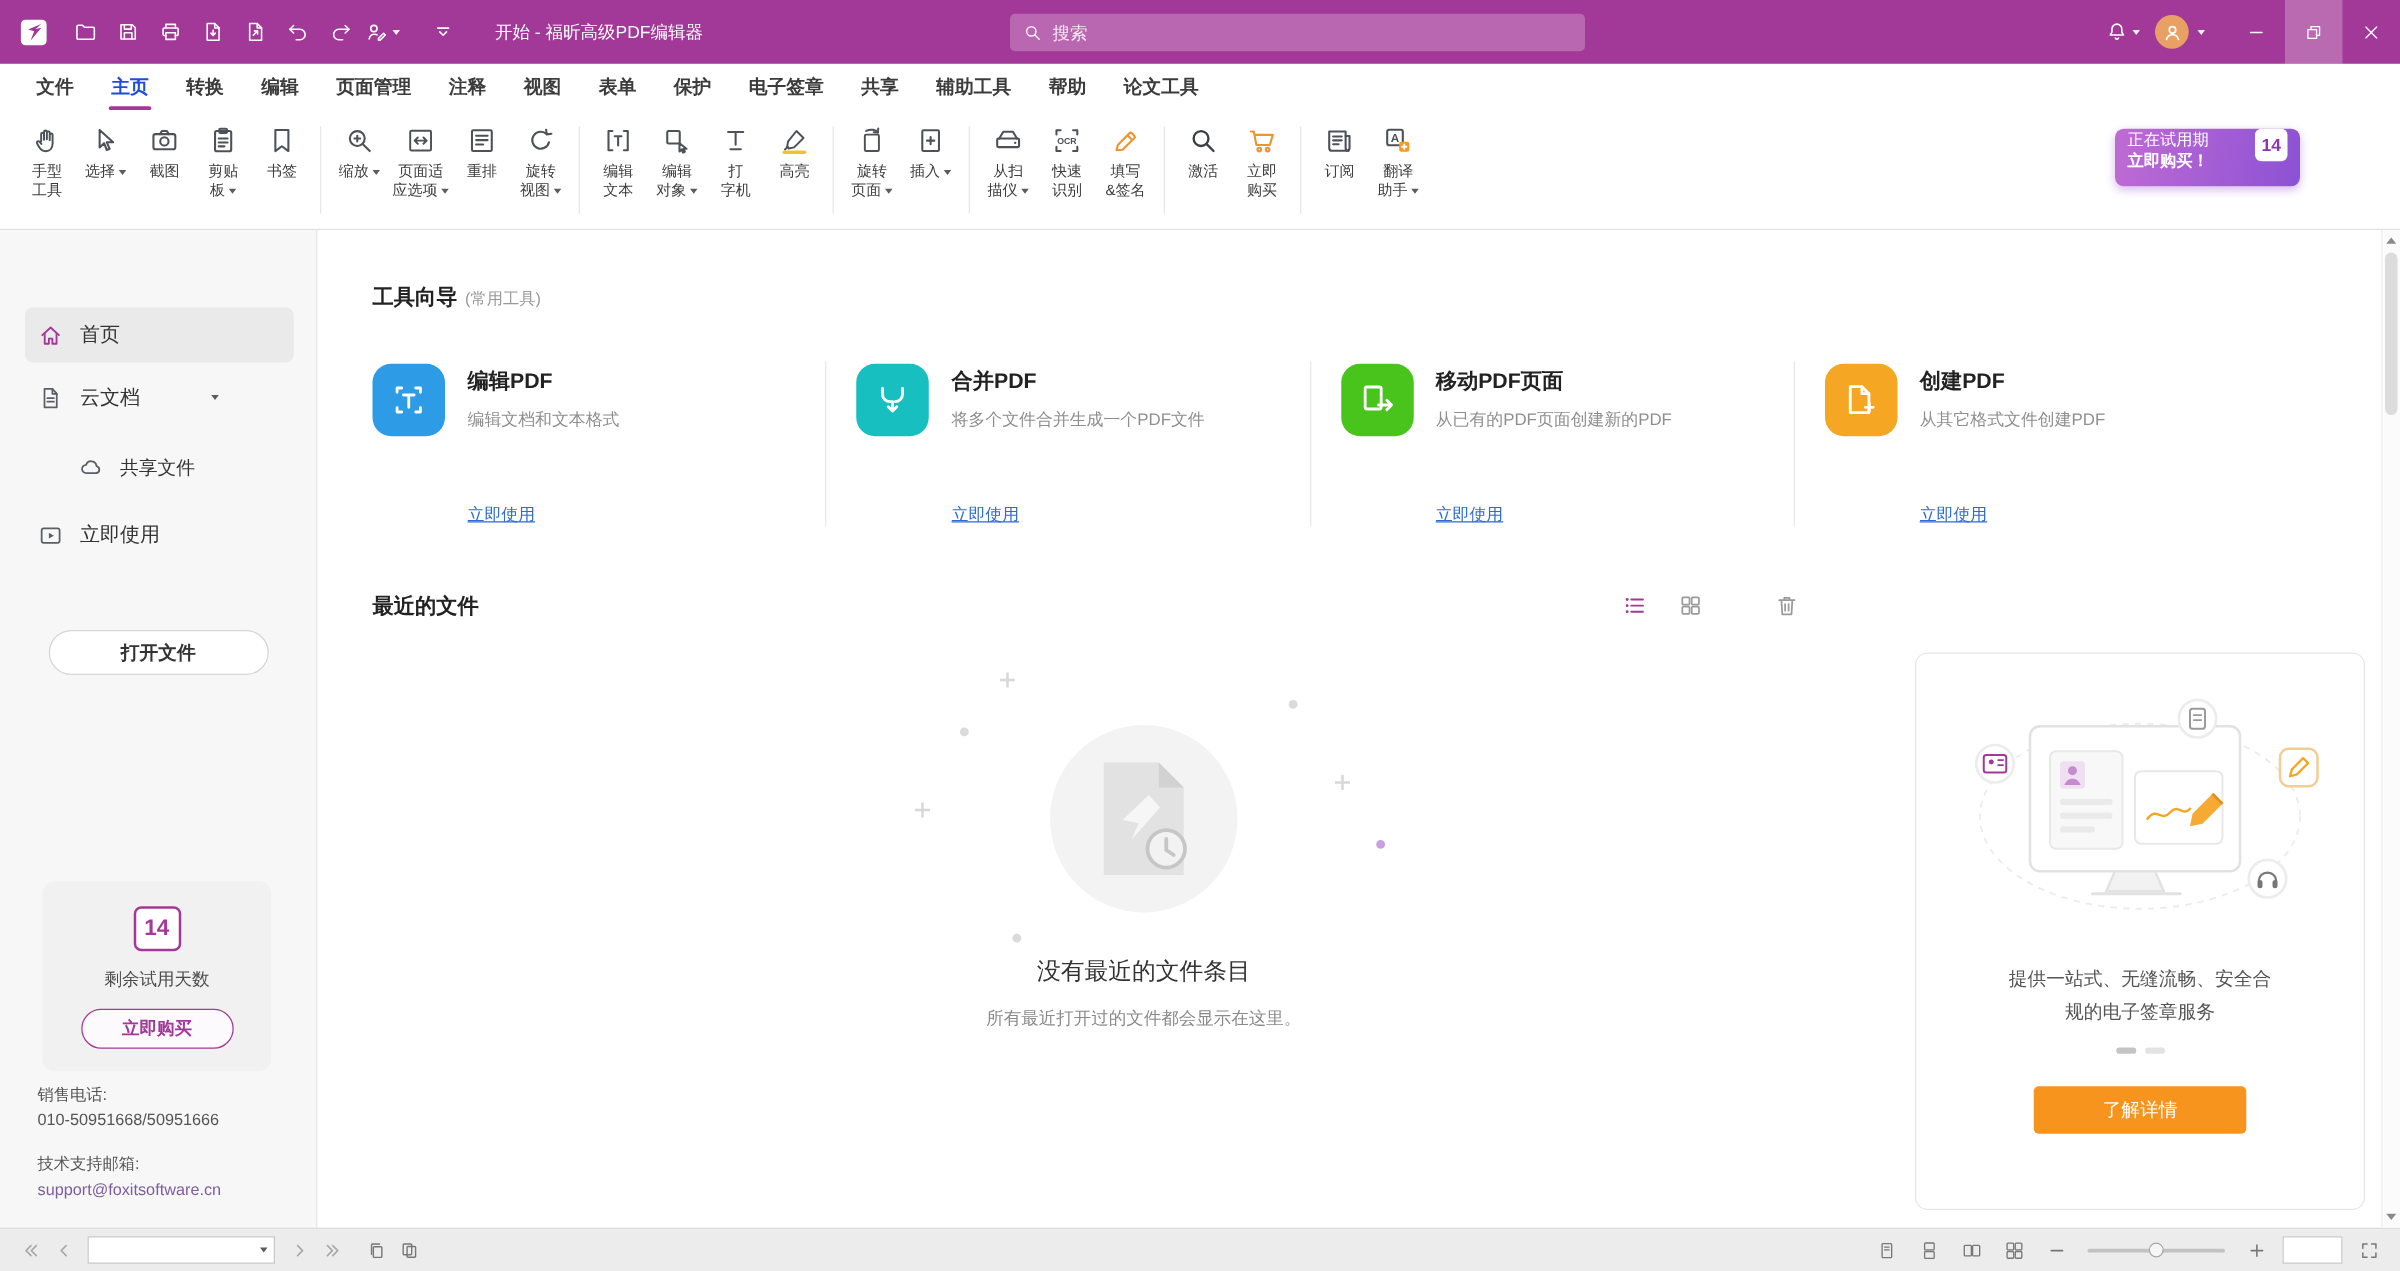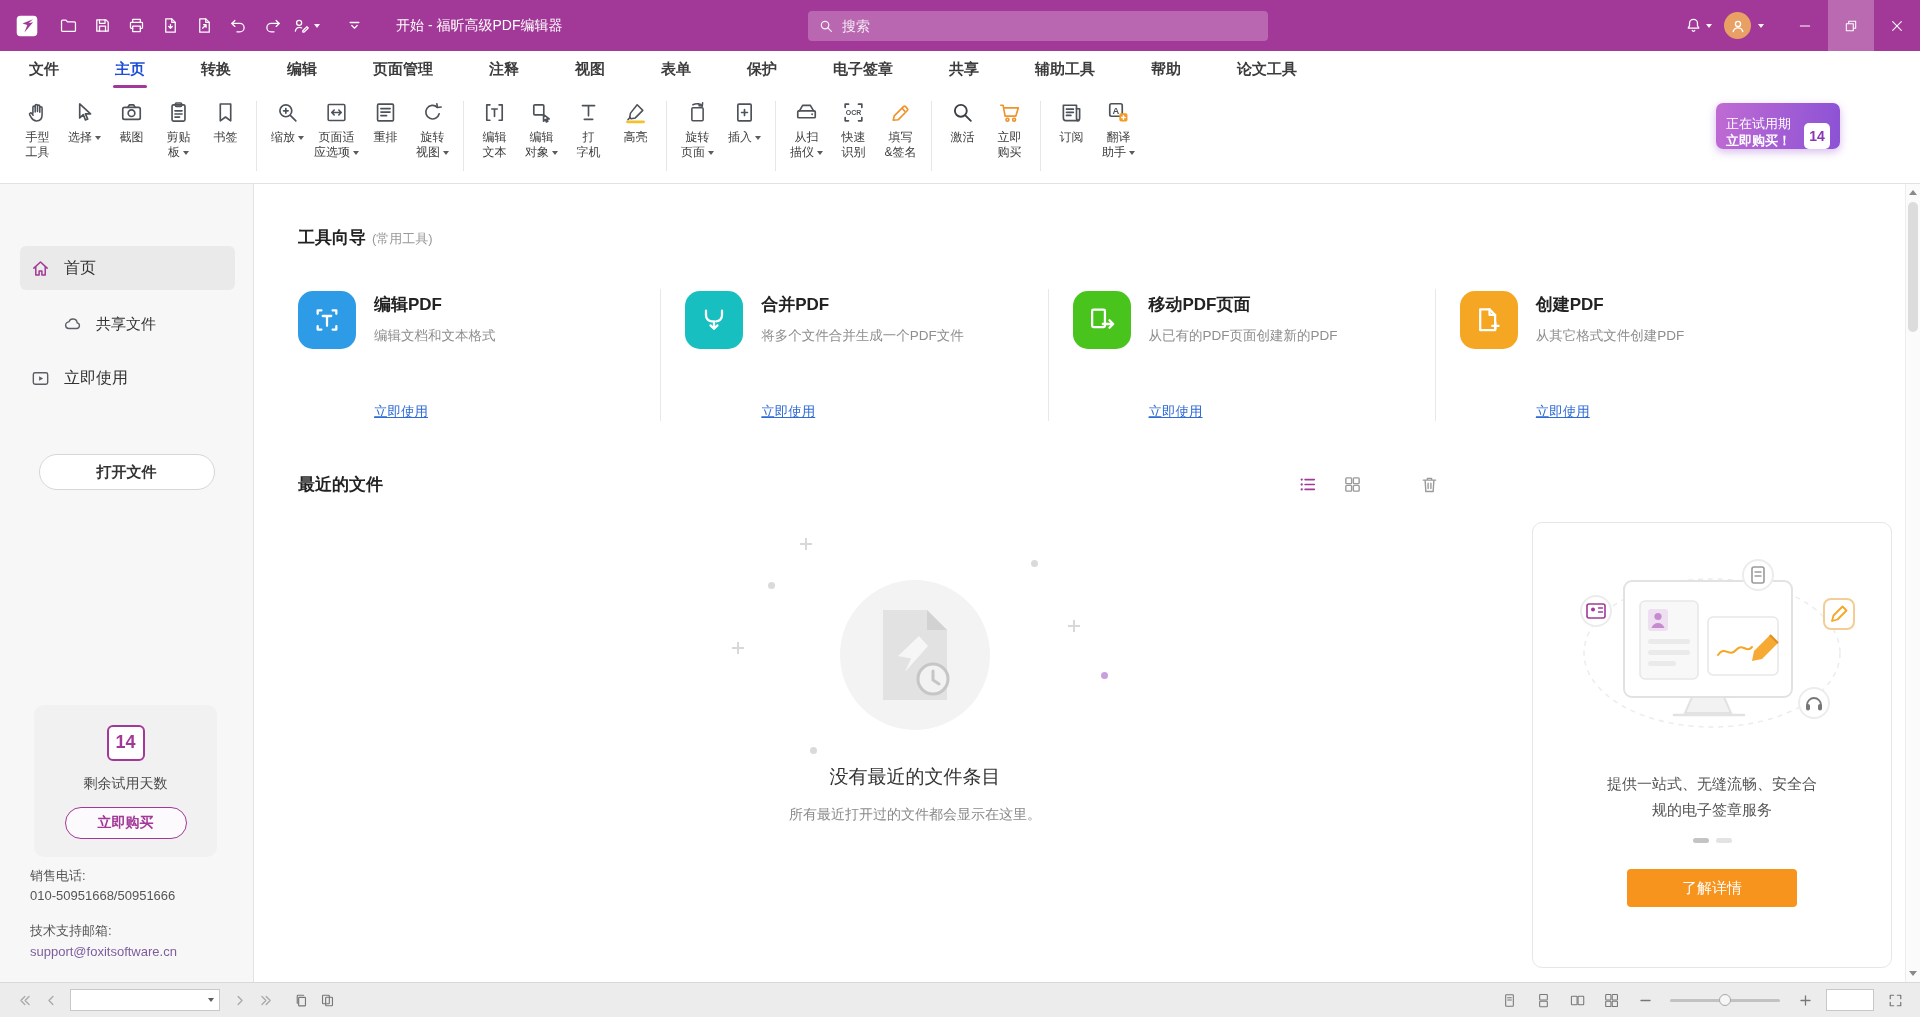--- a/index.html
+++ b/index.html
@@ -21,35 +21,35 @@
   .avatar { width:27px; height:27px; border-radius:50%; background:#E8A064; display:flex; align-items:center; justify-content:center; overflow:hidden; margin:0 4px 0 10px; }
   .avatar svg { width:18px; height:18px; color:#fff; }
   .winbtn { width:46px; height:100%; display:flex; align-items:center; justify-content:center; color:#fff; }
   .winbtn svg { width:16px; height:16px; }
   .winbtn.restore-active { background:rgba(255,255,255,.25); }
   .caret { display:inline-block; width:0; height:0; border-left:4px solid transparent; border-right:4px solid transparent; border-top:4.5px solid #5c5c5c; vertical-align:middle; margin-left:3px; }
   .caret.light { border-top-color:rgba(255,255,255,.95); }
   .caret.small { border-left-width:3.5px; border-right-width:3.5px; border-top-width:4px; }
 
   
-  .menubar { height:37px; background:#fff; display:flex; align-items:stretch; padding-left:14px;gap:26px; }
+  .menubar { height:37px; background:#fff; display:flex; align-items:stretch; padding-left:14px; }
   .mitem { position:relative; display:flex; align-items:center; padding:0 15px; font-size:15px; font-weight:bold; color:#3c3c3c; }
   .mitem.active { color:#1d4ed8; }
   .mitem.active::after { content:""; position:absolute; left:13px; right:13px; bottom:0; height:3px; background:#A23897; border-radius:2px; }
 
   
   .ribbon { height:96px; background:#fff; border-bottom:1px solid #E2E2E2; display:flex; align-items:stretch; padding:7px 12px 0 14px; position:relative; }
   .rbtn { min-width:47px; padding:3px 3px 0; display:flex; flex-direction:column; align-items:center; border-radius:4px; }
   .rbtn svg.ri { width:25px; height:25px; color:#4d5258; margin:2px 0 5px; flex:none; }
   .rbtn svg.ri.orange { color:#F0932B; }
   .rbtn svg.ri.dark { color:#3a3f45; }
   .rlabel { font-size:12px; line-height:15px; color:#3d3d3d; text-align:center; }
   .rlabel .txt { white-space:pre-line; }
   .rdiv { width:1px; background:#E6E6E6; margin:6px 7px 12px; }
-  .trial-badge { position:absolute; right:80px; top:15px; width:124px; height:46px; border-radius:7px; background:linear-gradient(100deg,#C06BD3 0%,#8B52D5 100%); box-shadow:0 3px 8px rgba(140,60,200,.35); display:flex; align-items:flex-end; padding:0 10px; color:#fff; }
+  .trial-badge { position:absolute; right:80px; top:15px; width:148px; height:46px; border-radius:7px; background:linear-gradient(100deg,#C06BD3 0%,#8B52D5 100%); box-shadow:0 3px 8px rgba(140,60,200,.35); display:flex; align-items:flex-start; padding:0 10px; color:#fff; }
   .tb-text { font-size:13px; line-height:17px; }
   .tb-strong { font-weight:bold; }
   .tb-days { margin-left:auto; width:26px; height:26px; background:#fff; border-radius:5px; color:#8B35B5; font-weight:bold; font-size:14px; display:flex; align-items:center; justify-content:center; }
 
   
   .main { display:flex; height:798px; position:relative; }
 
   
   .sidebar { width:254px; background:#F7F7F7; border-right:1px solid #E3E3E3; padding-top:62px; display:flex; flex-direction:column; flex:none; }
   .sitem { height:44px; margin:0 18px 0 20px; padding-left:10px; display:flex; align-items:center; gap:13px; font-size:16px; color:#333; border-radius:6px; }
@@ -790,20 +790,27 @@
 </div>
 
 <div class="main">
 
   <aside class="sidebar">
     <div class="sitem active">
       <svg>
           <use href="#i-home"></use>
         </svg>
       <span>首页</span>
+    </div>
+    <div class="sitem mt6">
+      <svg>
+          <use href="#i-docs"></use>
+        </svg>
+      <span>云文档</span>
+      <i class="caret small" style="margin-left:44px"></i>
     </div>
     <div class="sitem sub">
       <svg>
           <use href="#i-cloud"></use>
         </svg>
       <span>共享文件</span>
     </div>
     <div class="sitem mt12">
       <svg>
           <use href="#i-video"></use>

